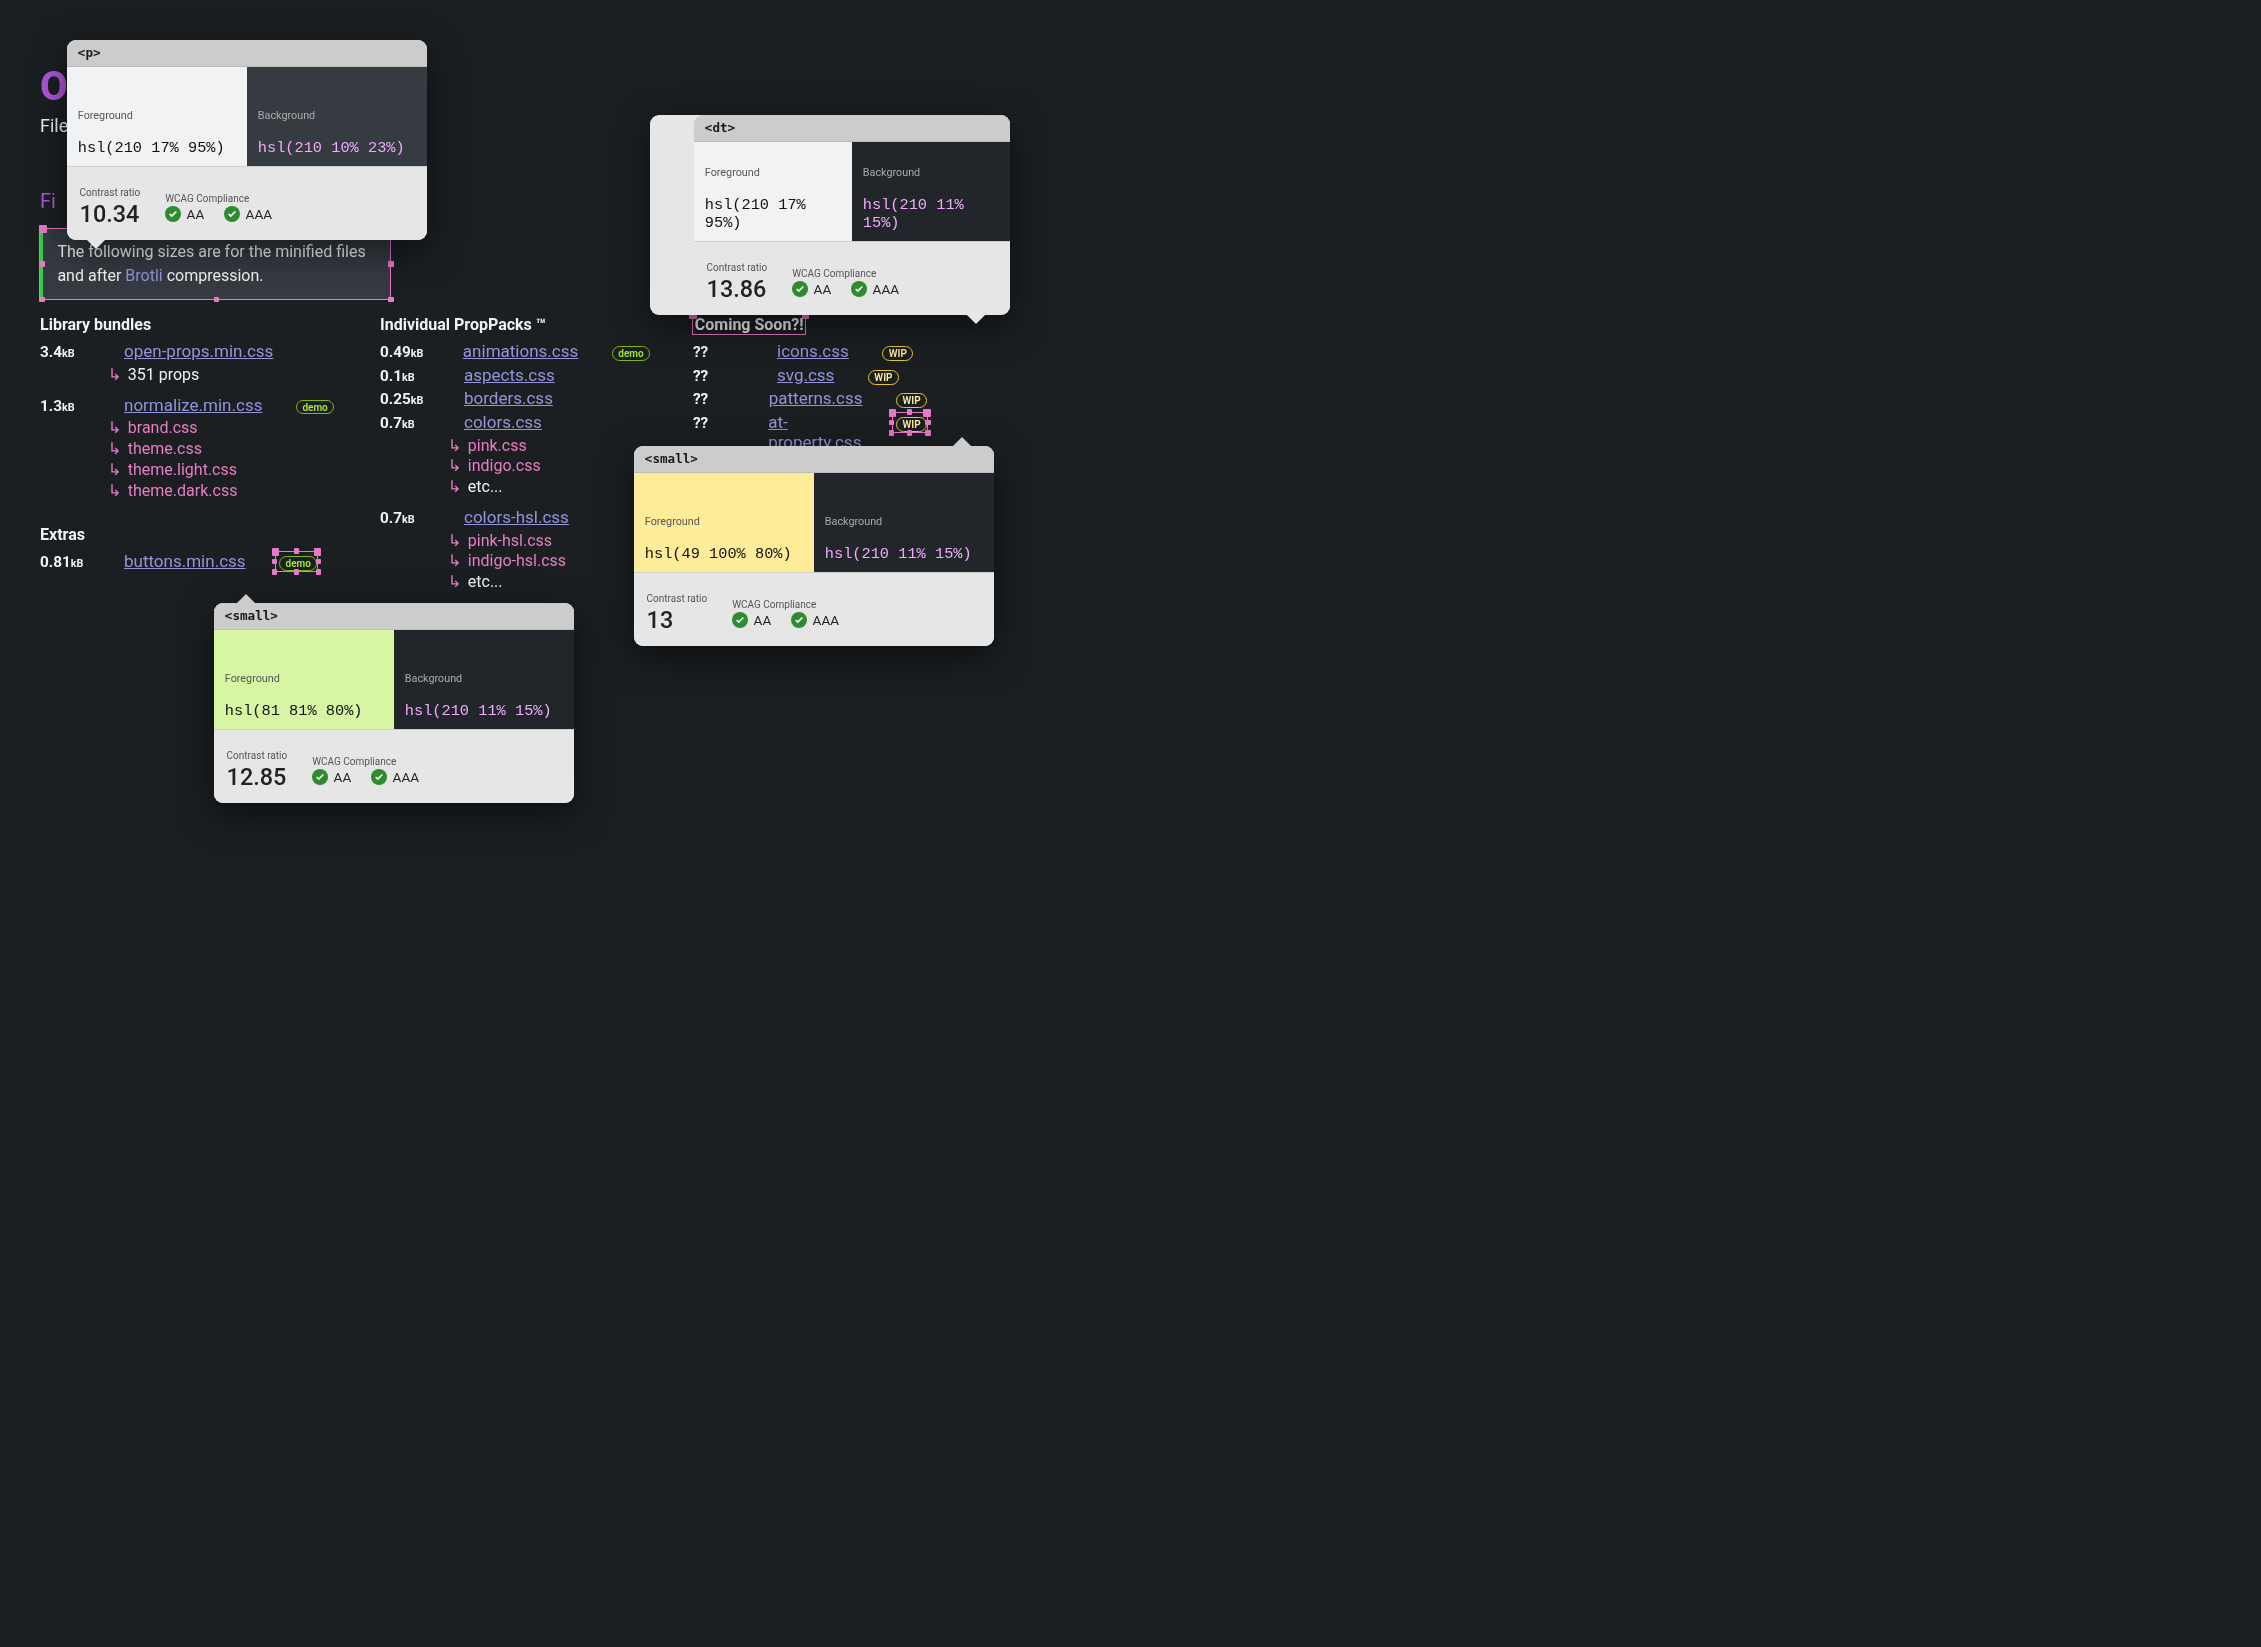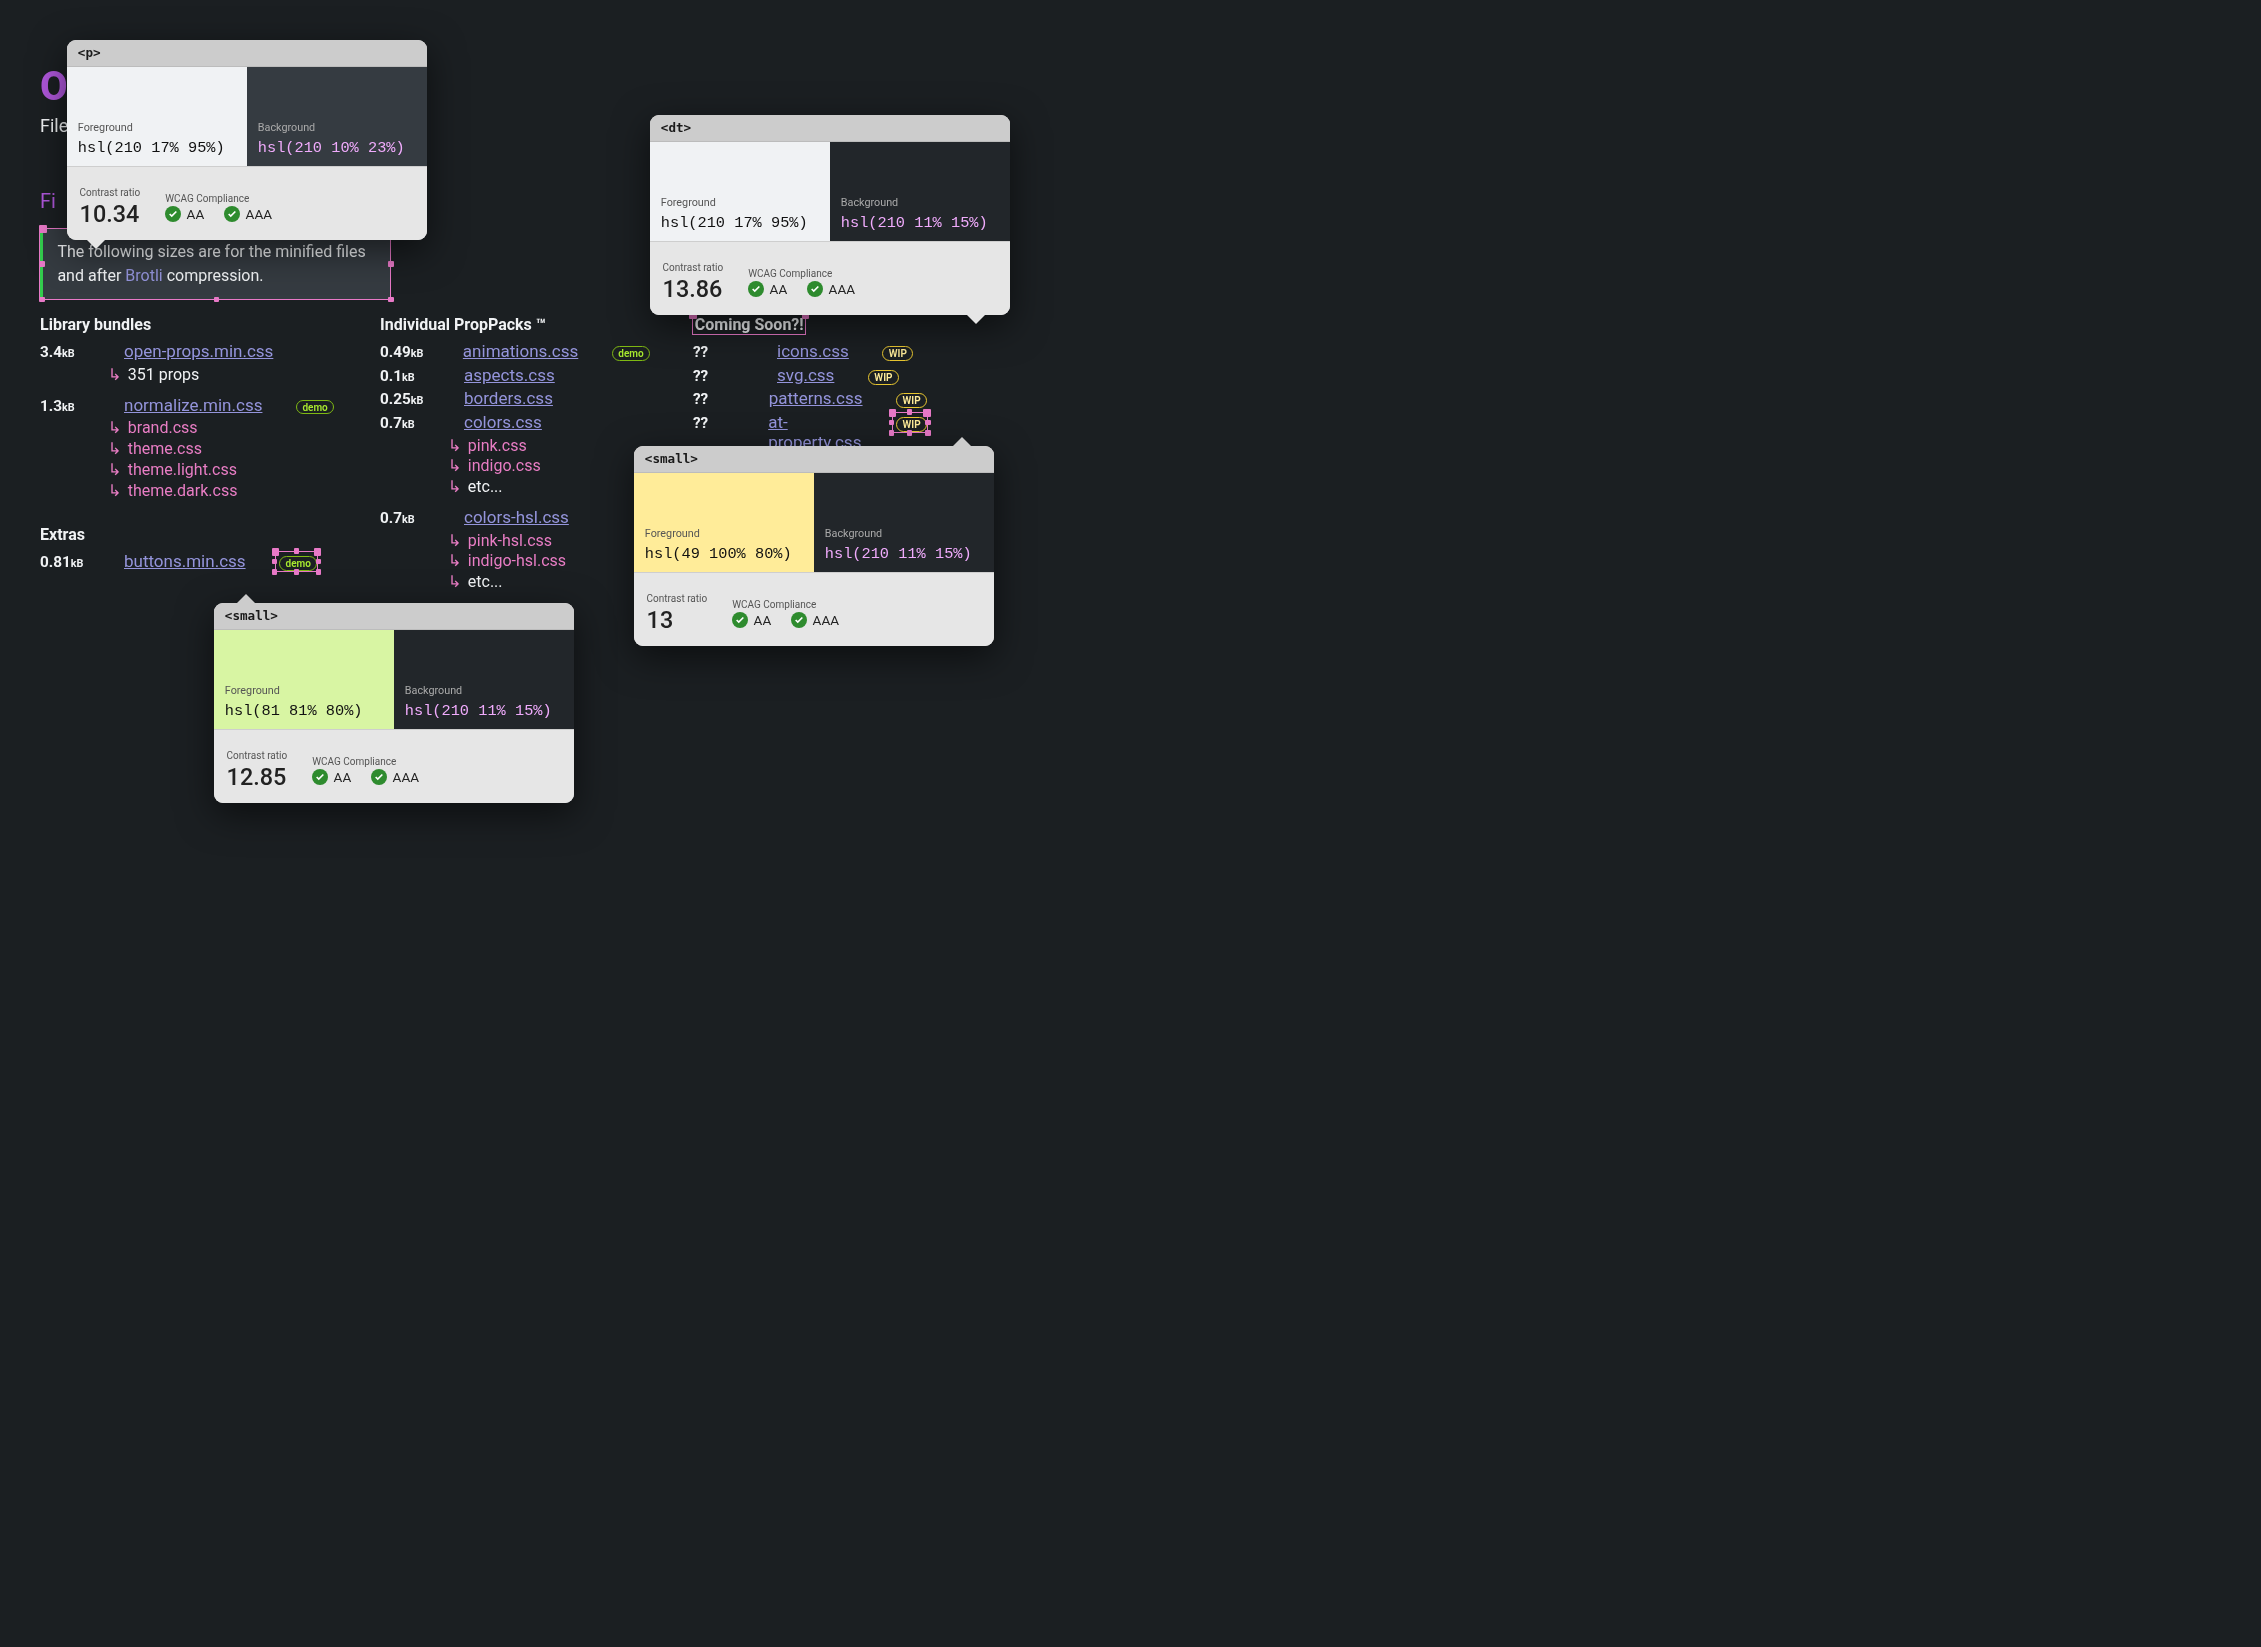--- a/index.html
+++ b/index.html
@@ -173,21 +173,21 @@
     border-bottom: 0.9px solid rgba(0,0,0,0.08);
   }
   .tooltip .swatches { display: flex; }
   .tooltip .swatch {
     flex: 1;
     height: 99px;
     display: flex;
     flex-direction: column;
     justify-content: flex-end;
     padding: 9px 10.8px;
-    gap: 5px;
+    gap: 17px;
   }
   .tooltip .swatch .label { font-size: 10.8px; color: var(--tooltip-light); }
   .tooltip .swatch .value { font-size: 15.3px; color: #111; font-family: Liberation Mono, monospace; }
   .tooltip .swatch.dark .label { color: #aaa; }
   .tooltip .swatch.dark .value { color: #f0abfc; }
   .tooltip .metrics {
     display: flex;
     align-items: center;
     gap: 25px;
     padding: 7.2px 12.6px 12.6px;
@@ -228,21 +228,21 @@
     top: -9px;
     width: 0; height: 0;
     border-left: 9px solid transparent;
     border-right: 9px solid transparent;
     border-bottom: 9px solid var(--tooltip-header);
   }
 
   
   #tt-p     { left: 67px;  top: 40px; }
   #tt-p .arrow-down { left: 20px; }
-  #tt-dt    { left: 650px; top: 115px; }
+  #tt-dt    { left: 650px; top: 115px; padding-left: 44px; }
   #tt-dt .arrow-down { right: 25px; }
   #tt-small1{ left: 634px; top: 446px; }
   #tt-small1 .arrow-up { right: 23.4px; }
   #tt-small2{ left: 214px; top: 603px; }
   #tt-small2 .arrow-up { left: 23.4px; }
 
   .col3 .col-hd.selected { display:inline-block; padding:0 1.8px; }
 
   .demo-selected { display:inline-block; }
   .wip-selected  { display:inline-block; }

